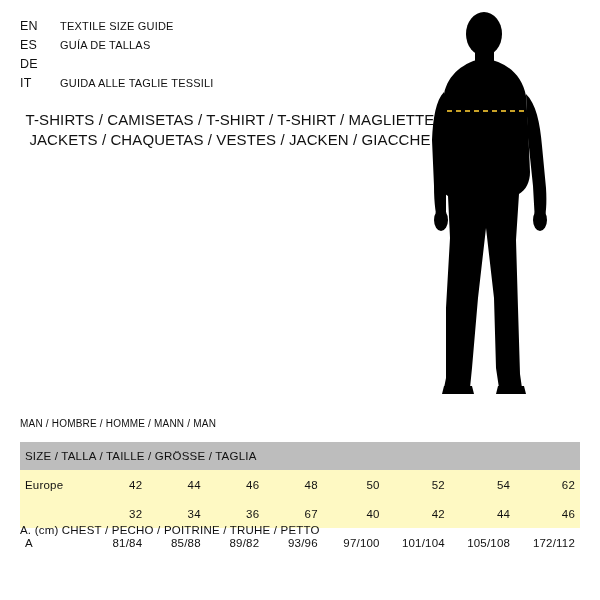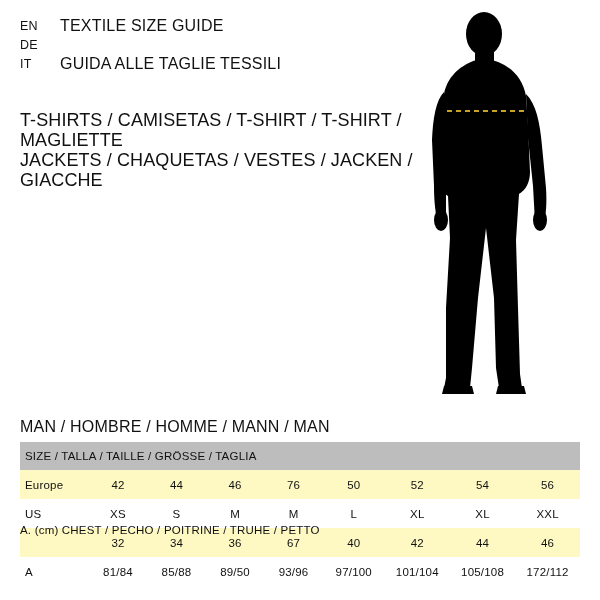--- a/index.html
+++ b/index.html
@@ -36,54 +36,55 @@
     height: 19px;
     font-size: 12.5px;
     letter-spacing: 0.2px;
   }
   .lang-code {
     width: 40px;
     flex: 0 0 40px;
     font-size: 12.5px;
   }
   .lang-text {
-    font-size: 16px;
+    font-size: 11px;
   }
 
   
   .cat-block {
     position: absolute;
     left: 20px;
     top: 110px;
     width: 420px;
   }
   .cat-line {
-    font-size: 18px;
+    font-size: 15px;
     line-height: 20px;
     letter-spacing: 0.1px;
+    text-align: center;
   }
 
   
   .figure-wrap {
     position: absolute;
     left: 400px;
     top: 8px;
     width: 200px;
     height: 400px;
   }
   .figure-svg {
     display: block;
   }
 
   
   .man-title {
     position: absolute;
     left: 20px;
     top: 418px;
-    font-size: 16px;
+    font-size: 10px;
     letter-spacing: 0.2px;
   }
 
   table.size-table {
     position: absolute;
     left: 20px;
     top: 442px;
     width: 560px;
     border-collapse: collapse;
     font-size: 11.5px;
@@ -104,41 +105,45 @@
   }
   tr.plain td {
     background: #ffffff;
   }
   td.label-col {
     width: 80px;
     padding-left: 2px;
   }
   td.val-col {
     width: 68px;
-    text-align: center;
+    text-align: right;
     margin-top: 8px;
   }
 
   .footnote {
     position: absolute;
     left: 20px;
     top: 524px;
     font-size: 11.5px;
     letter-spacing: 0.2px;
   }
 </style>
 </head>
 <body>
 
 <div class="page">
 
   <div class="lang-block">
     <div class="lang-row">
       <span class="lang-code">EN</span>
       <span class="lang-text">TEXTILE SIZE GUIDE</span>
+    </div>
+    <div class="lang-row">
+      <span class="lang-code">ES</span>
+      <span class="lang-text">GUÍA DE TALLAS</span>
     </div>
     <div class="lang-row">
       <span class="lang-code">DE</span>
     </div>
     <div class="lang-row">
       <span class="lang-code">IT</span>
       <span class="lang-text">GUIDA ALLE TAGLIE TESSILI</span>
     </div>
   </div>
 
@@ -211,56 +216,45 @@
     <tbody>
       <tr class="header-row">
         <td class="label-col" colspan="9">SIZE / TALLA / TAILLE / GRÖSSE / TAGLIA</td>
       </tr>
 
       <tr class="band">
         <td class="label-col">Europe</td>
         <td class="val-col">42</td>
         <td class="val-col">44</td>
         <td class="val-col">46</td>
-        <td class="val-col">76</td>
+        <td class="val-col">48</td>
         <td class="val-col">50</td>
         <td class="val-col">52</td>
         <td class="val-col">54</td>
-        <td class="val-col">56</td>
-      </tr>
-
-      <tr class="plain">
-        <td class="label-col">US</td>
-        <td class="val-col">XS</td>
-        <td class="val-col">S</td>
-        <td class="val-col">M</td>
-        <td class="val-col">M</td>
-        <td class="val-col">L</td>
-        <td class="val-col">XL</td>
-        <td class="val-col">XL</td>
-        <td class="val-col">XXL</td>
-      </tr>
+        <td class="val-col">62</td>
+      </tr>
+
 
       <tr class="band">
         <td class="label-col"></td>
         <td class="val-col">32</td>
         <td class="val-col">34</td>
         <td class="val-col">36</td>
         <td class="val-col">67</td>
         <td class="val-col">40</td>
         <td class="val-col">42</td>
         <td class="val-col">44</td>
         <td class="val-col">46</td>
       </tr>
 
       <tr class="plain">
         <td class="label-col">A</td>
         <td class="val-col">81/84</td>
         <td class="val-col">85/88</td>
-        <td class="val-col">89/50</td>
+        <td class="val-col">89/82</td>
         <td class="val-col">93/96</td>
         <td class="val-col">97/100</td>
         <td class="val-col">101/104</td>
         <td class="val-col">105/108</td>
         <td class="val-col">172/112</td>
       </tr>
     </tbody>
   </table>
 
   <div class="footnote">A. (cm) CHEST / PECHO / POITRINE / TRUHE / PETTO</div>

